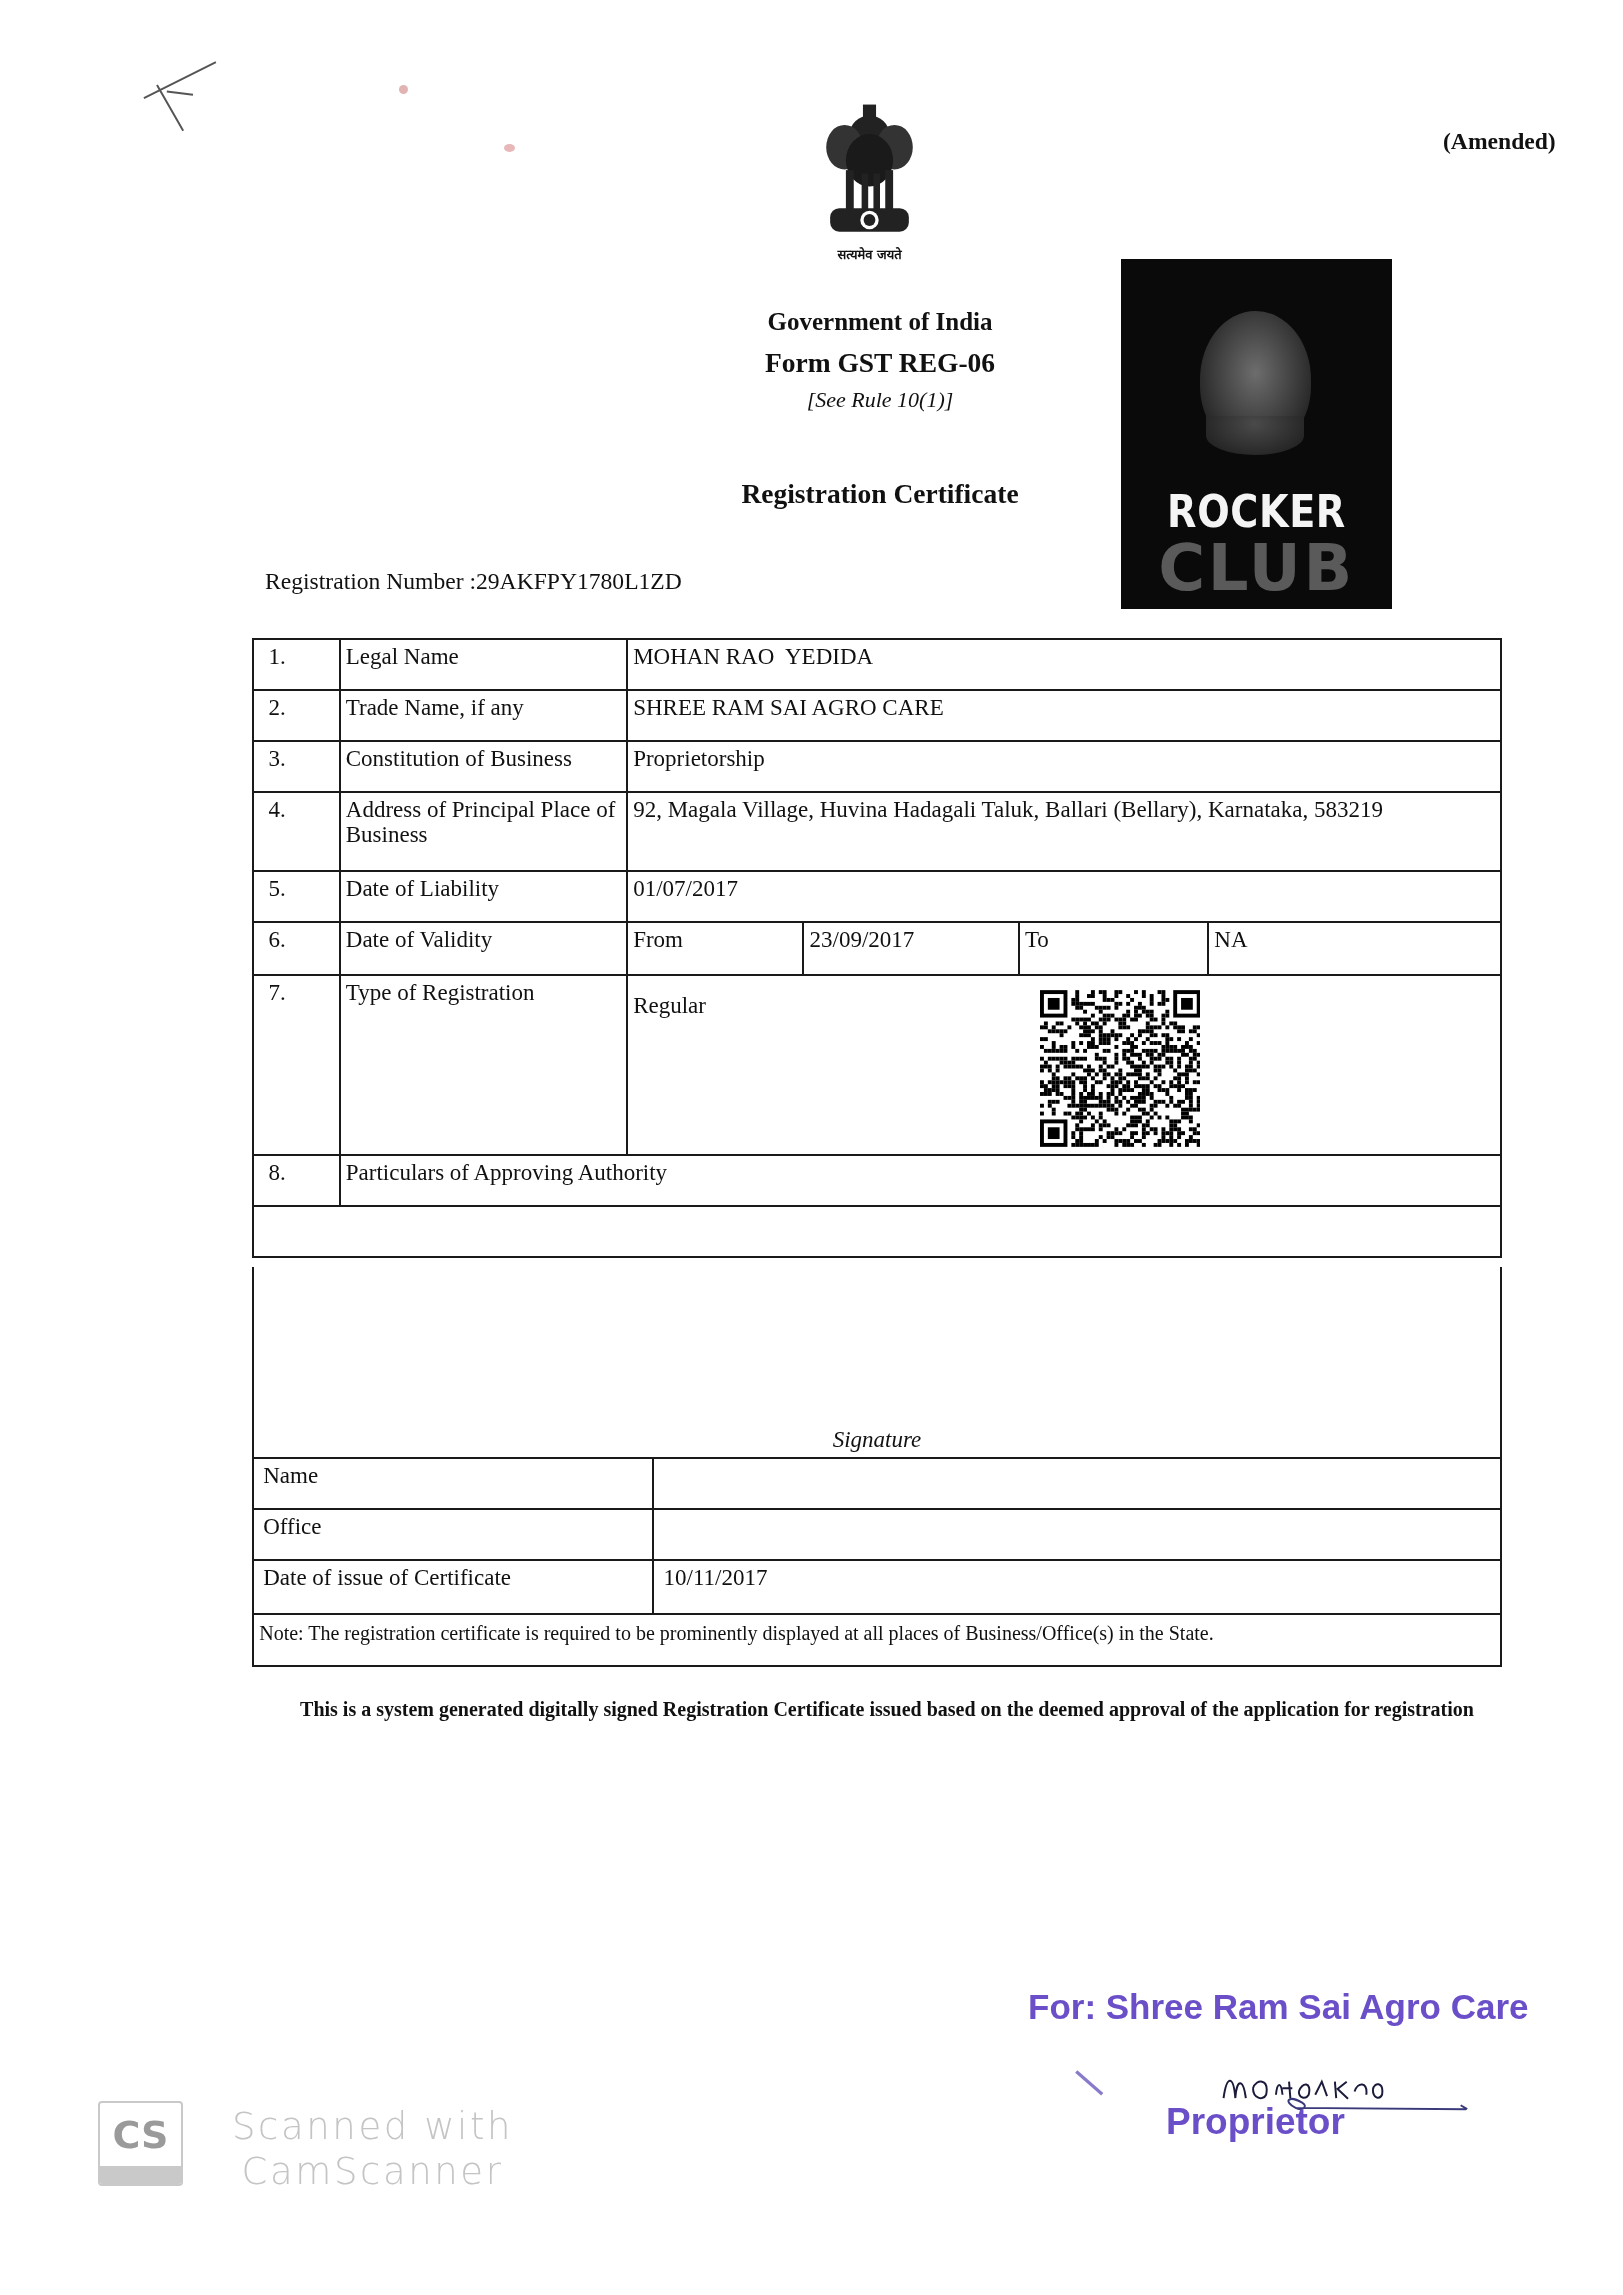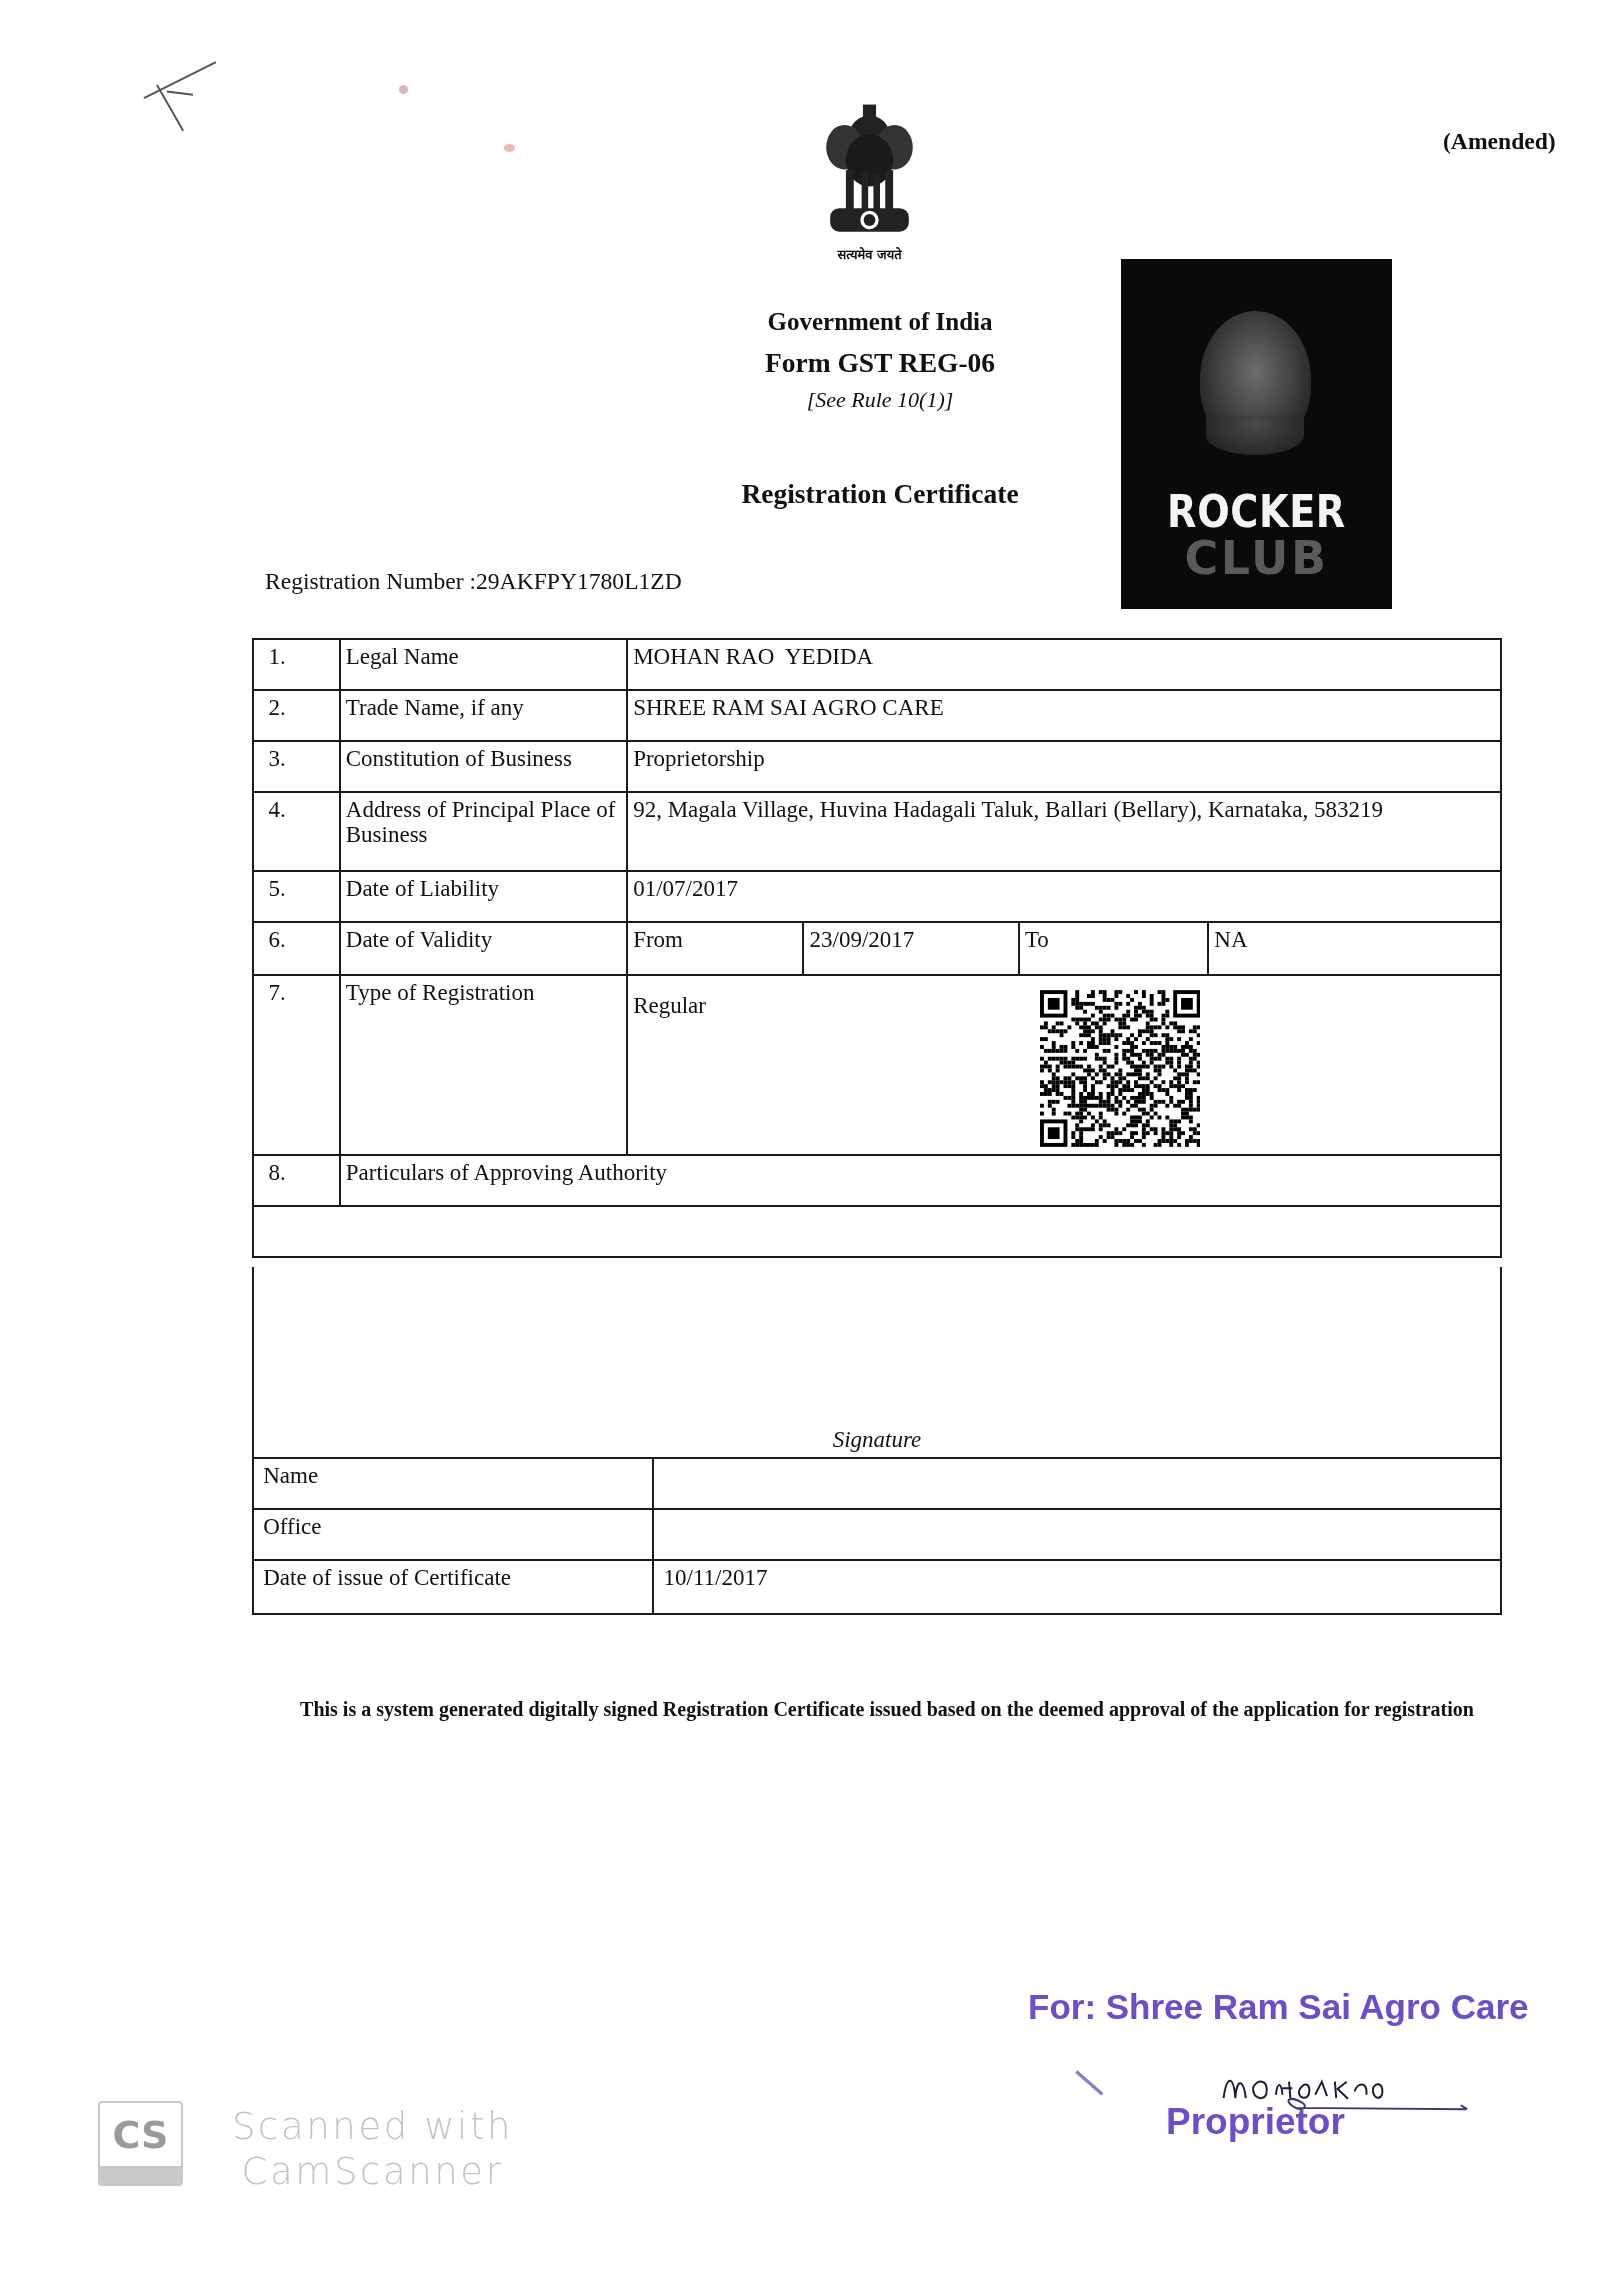--- a/index.html
+++ b/index.html
@@ -20,21 +20,21 @@
   #regnum b { font-weight: normal; }
   
   #photo { left: 1121px; top: 259px; width: 271px; height: 350px; background: #0a0a0a; overflow: hidden; }
   #photo .face { position: absolute; left: 79px; top: 52px; width: 111px; height: 137px; border-radius: 50% 50% 45% 45%;
     background: radial-gradient(ellipse at 50% 45%, #6d6d6d 0%, #3a3a3a 55%, #111 100%); }
   #photo .neck { position: absolute; left: 85px; top: 157px; width: 98px; height: 39px; border-radius: 0 0 50% 50%;
     background: radial-gradient(ellipse at 50% 20%, #4a4a4a 0%, #1a1a1a 100%); }
   #photo .t1 { position: absolute; left: 0; width: 271px; top: 226px; text-align: center; color: #f4f4f4;
     font-family: "DejaVu Sans", sans-serif; font-weight: bold; font-size: 45px; letter-spacing: 0.7px; transform: scaleX(0.85); }
   #photo .t2 { position: absolute; left: 0; width: 271px; top: 272px; text-align: center; color: #5a5a5a;
-    font-family: "DejaVu Sans", sans-serif; font-weight: bold; font-size: 46px; letter-spacing: 2.6px; }
+    font-family: "DejaVu Sans", sans-serif; font-weight: bold; font-size: 64px; letter-spacing: 2.6px; }
   
   #maintable { left: 252px; top: 638px; width: 1250px; border-collapse: collapse; font-size: 23px; }
   #maintable td { border: 2px solid #1a1a1a; padding: 3.9px 5.2px; vertical-align: top; }
   #maintable td.num { width: 65px; padding-left: 14.4px; }
   #maintable td.lbl { width: 275px; }
   .sub { width: 100%; border-collapse: collapse; }
   
   #sigtable { left: 252px; top: 1267px; width: 1250px; border-collapse: collapse; font-size: 23px; }
   #sigtable td { border: 2px solid #1a1a1a; padding: 3.9px 9.2px; vertical-align: top; }
   #footnote { left: 216px; top: 1698px; width: 1342px; text-align: center; font-size: 20px; font-weight: bold; }
@@ -854,20 +854,23 @@
     <td></td>
   </tr>
   <tr style="height:51px;">
     <td>Office</td>
     <td></td>
   </tr>
   <tr style="height:54px;padding-left:8px;">
     <td>Date of issue of Certificate</td>
     <td>10/11/2017</td>
   </tr>
+  <tr style="height:52px;">
+    <td colspan="2" style="font-size:20px;padding:6.5px 5.2px;">Note: The registration certificate is required to be prominently displayed at all places of Business/Office(s) in the State.</td>
+  </tr>
 </tbody>
   </table>
 
 <div class="abs" id="footnote">This is a system generated digitally signed Registration Certificate issued based on the deemed approval of the application for registration</div>
 
 <div class="abs stamp" id="stamp-for">For: Shree Ram Sai Agro Care</div>
 <svg class="abs" id="sig-scribble" viewBox="0 0 400 90">
   <path d="M10 55 C15 20,25 20,28 55 C30 25,40 25,44 55 M55 40 C60 25,80 25,75 50 C70 60,55 55,55 40 M90 50 C92 30,98 30,100 50 M100 40 L115 40 M110 30 L112 55 M125 45 C130 30,145 30,140 50 C135 58,125 55,125 45 M150 50 L160 30 L168 52 M180 30 L182 55 M183 42 L198 30 M185 42 L200 56 M210 45 C215 30,230 30,228 50 M238 42 C240 30,255 30,252 50 C248 58,238 55,238 42" stroke="#1a1a3a" stroke-width="3" fill="none"></path>
   <path d="M120 70 C100 60,110 50,130 62 C140 68,130 75,120 70 L380 72 M372 66 L382 72" stroke="#3a3a7a" stroke-width="3" fill="none"></path>
 </svg>

